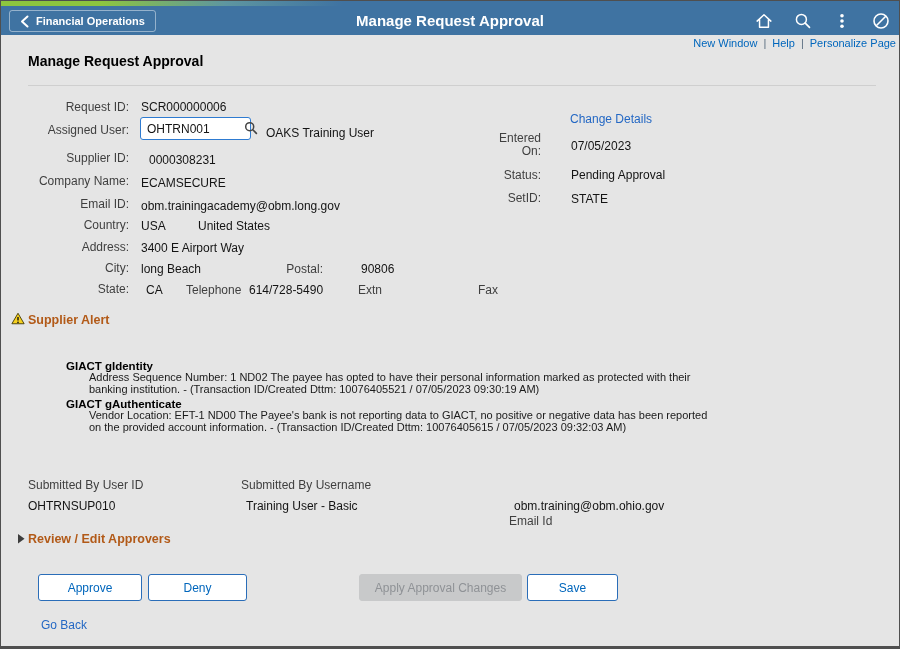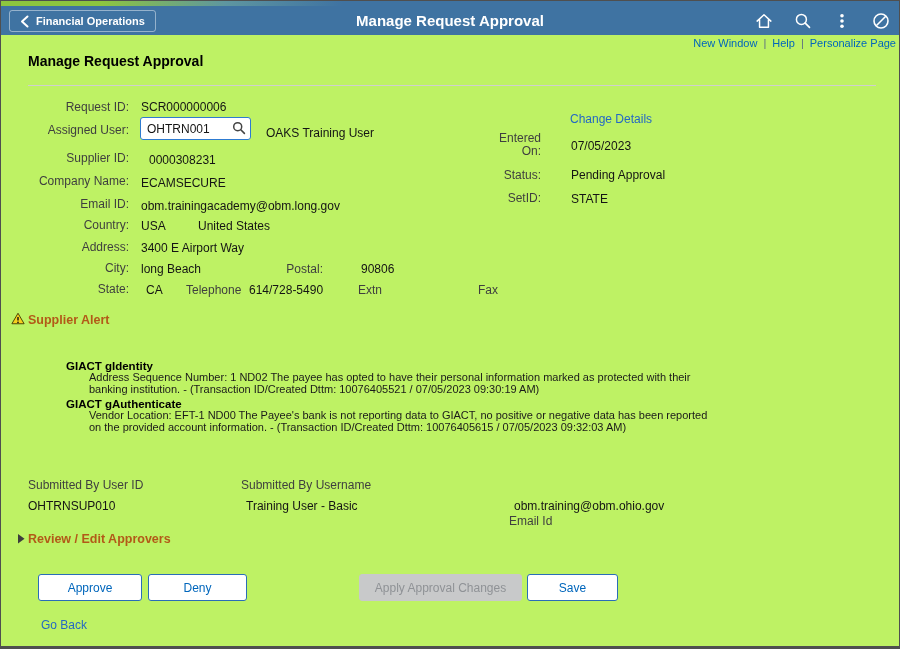--- a/index.html
+++ b/index.html
@@ -1,17 +1,17 @@
 <!DOCTYPE html>
 <html><head>
 <meta charset="utf-8">
 <style>
   html,body{margin:0;padding:0;background:#fff;font-family:"Liberation Sans", sans-serif;}
   .window{position:relative;width:900px;height:649px;box-sizing:border-box;
-    border:1px solid #4f4f4f;border-bottom-width:3px;background:#bef264;overflow:hidden;}
+    border:1px solid #4f4f4f;border-bottom-width:3px;background:#e5e5e5;overflow:hidden;}
   .abs{position:absolute;line-height:14px;white-space:nowrap;font-size:12px;color:#141414;}
   .accent{position:absolute;left:0;top:0;width:100%;height:5px;
     background:linear-gradient(90deg,#8dc63f 0%,#8dc63f 11%,#5e96a0 25%,#3f73a2 38%,#3f73a2 100%);}
   .topbar{position:absolute;left:0;top:5px;width:100%;height:29px;background:#3f73a2;}
   .back-btn{position:absolute;left:8px;top:4px;height:22px;display:flex;align-items:center;gap:7px;
     background:transparent;border:1px solid rgba(255,255,255,.45);border-radius:3px;padding:0 10px;
     color:#fff;font-family:"Liberation Sans",sans-serif;font-size:11px;font-weight:bold;cursor:pointer;}
   .topbar-title{position:absolute;left:0;right:0;top:0;height:29px;display:flex;align-items:center;
     justify-content:center;color:#fff;font-size:15px;font-weight:600;pointer-events:none;}
   .topbar-icons{position:absolute;right:9px;top:0;height:29px;display:flex;align-items:center;gap:21px;}
@@ -19,21 +19,21 @@
   .linkbar{position:absolute;left:0;top:34px;width:100%;height:16px;display:flex;align-items:center;
     justify-content:flex-end;padding-right:3px;box-sizing:border-box;font-size:11px;gap:6px;}
   .linkbar a{color:#0066bc;text-decoration:none;cursor:pointer;}
   .linkbar .sep{color:#5c6f82;}
   .page-title{font-size:14px;font-weight:bold;color:#000;}
   .rule{border-top:1px solid #cfcfcf;height:0;}
   .lbl{color:#3f3f3f;text-align:right;}
   .val{color:#141414;}
   .link{color:#2468c4;cursor:pointer;text-decoration:none;}
   .sect{color:#b25a18;font-weight:bold;font-size:12.5px;}
-  .lookup-wrap{position:absolute;left:139px;top:116px;width:111px;height:23px;}
+  .lookup-wrap{position:absolute;left:139px;top:116px;width:111px;height:23px;padding-left:12px;}
   .lookup-input{position:absolute;left:0;top:0;width:111px;height:23px;box-sizing:border-box;
     border:1px solid #2e7bd1;border-radius:3px;padding:0 22px 0 6px;font-family:"Liberation Sans",sans-serif;
     font-size:12px;color:#141414;outline:none;}
   .lookup-icon{position:absolute;right:5px;top:4px;width:14px;height:14px;cursor:pointer;}
   .giact-name{font-size:11.5px;font-weight:bold;color:#000;}
   .giact-text{font-size:11px;line-height:11.5px;white-space:normal;color:#1a1a1a;}
   .btn{position:absolute;top:573px;height:27px;box-sizing:border-box;background:#fff;
     border:1px solid #2a6db8;border-radius:3px;color:#0066bc;font-family:"Liberation Sans",sans-serif;
     font-size:12px;cursor:pointer;}
   .btn-disabled{background:#c8c9ca;border:1px solid #c8c9ca;color:#8f9296;cursor:default;}

